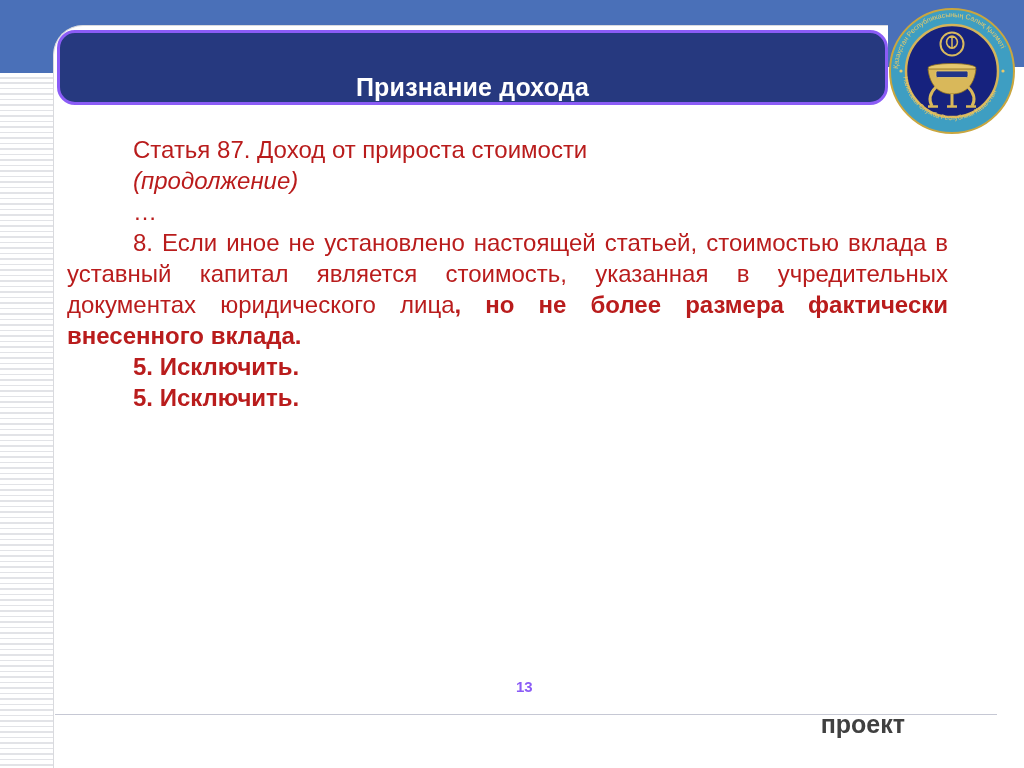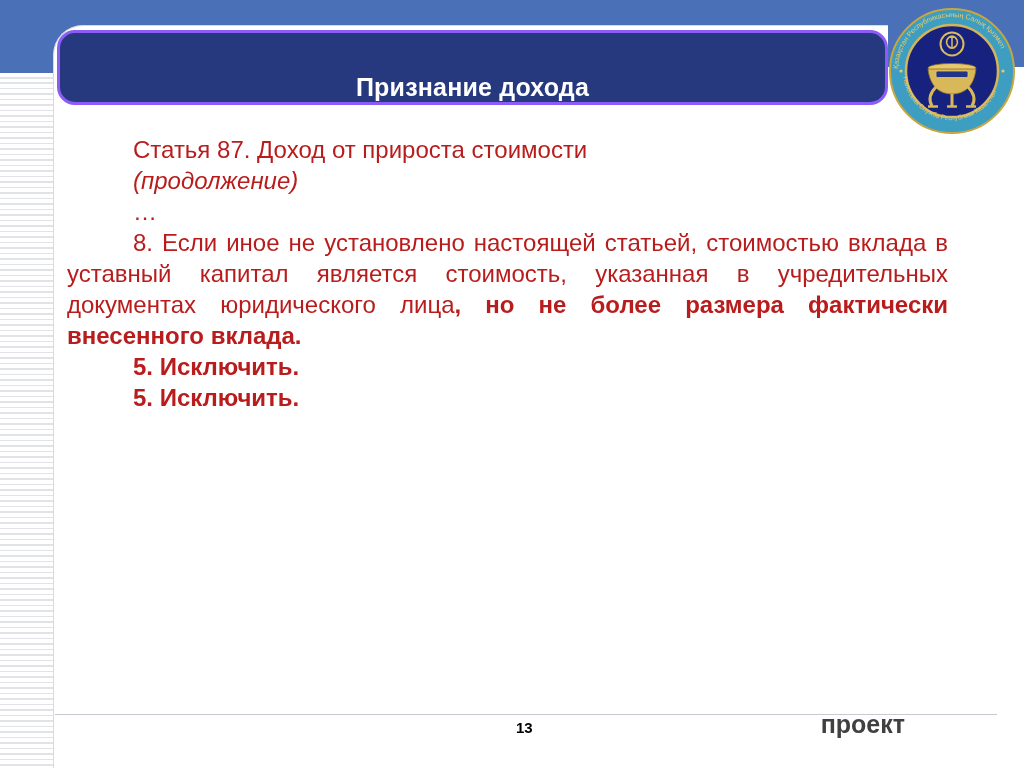--- a/index.html
+++ b/index.html
@@ -53,22 +53,22 @@
   .body-text p{margin:0;text-indent:66px;}
   .seg-regular{font-weight:400;}
   .seg-bold{font-weight:700;}
   .seg-italic{font-style:italic;font-weight:400;margin-top:9px;}
   
   .footer-divider{
     position:absolute;left:55px;top:714px;width:942px;height:1px;
     background:#c6c8d4;
   }
   .page-number{
-    position:absolute;left:516px;top:719px;
-    color:#000000;font-size:15px;font-weight:700;
+    position:absolute;left:516px;top:678px;
+    color:#8b5cf6;font-size:15px;font-weight:700;
   }
   .watermark{
     position:absolute;right:119px;top:710px;
     color:#404040;font-size:25px;font-weight:700;
   }
   
   .logo{
     position:absolute;left:888px;top:6px;width:128px;height:130px;
   }
 </style>

